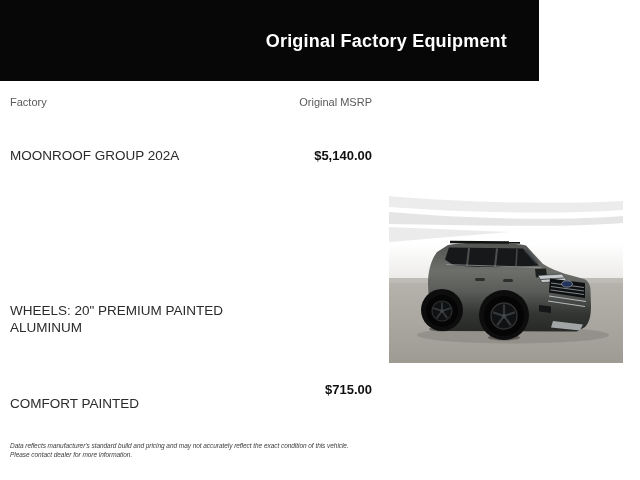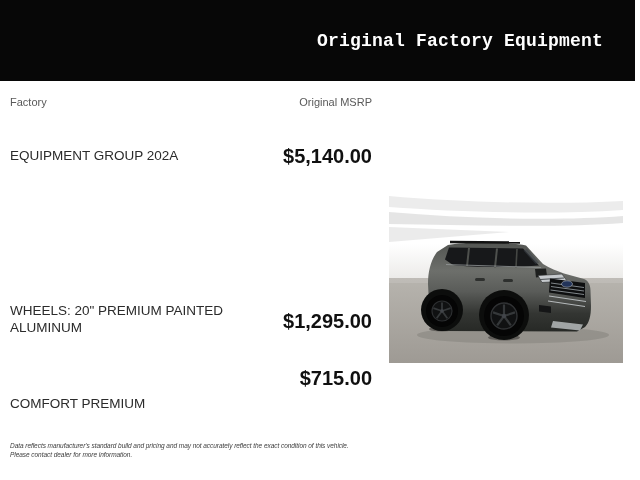--- a/index.html
+++ b/index.html
@@ -3,24 +3,24 @@
 <meta charset="utf-8">
 <style>
   html,body{margin:0;padding:0;background:#ffffff;}
   .page{
     position:relative;width:640px;height:480px;overflow:hidden;background:#ffffff;
     font-family:"Liberation Sans", sans-serif;
     -webkit-font-smoothing:antialiased;
   }
   
   .topbar{
-    position:absolute;left:0;top:0;width:635px;height:81px;
+    position:absolute;left:0;top:0;width:539px;height:81px;
     background:var(--header_bg,#070707);
     display:flex;align-items:center;justify-content:flex-end;
-    box-sizing:border-box;padding-right:32px;font-family:Liberation Mono, monospace;
+    box-sizing:border-box;padding-right:32px;
   }
   .topbar h1{
     margin:0;color:var(--header_fg,#ffffff);
     font-size:18px;font-weight:bold;letter-spacing:.2px;line-height:1;
   }
   
   .col-upgrade{
     position:absolute;left:10px;top:96px;
     font-size:11px;color:var(--column_header,#595959);line-height:13px;
   }
@@ -28,21 +28,21 @@
     position:absolute;right:268px;top:96px;text-align:right;
     font-size:11px;color:var(--column_header,#595959);line-height:13px;white-space:nowrap;
   }
   
   .row-label{
     position:absolute;left:10px;width:215px;
     font-size:13.5px;line-height:16.5px;color:var(--row_label,#2b2b2b);
   }
   .row-price{
     position:absolute;right:268px;white-space:nowrap;
-    font-size:20px;font-weight:bold;color:var(--price,#101010);line-height:20px;
+    font-size:13px;font-weight:bold;color:var(--price,#101010);line-height:20px;
   }
   
   .disclaimer{
     position:absolute;left:10px;top:441px;width:380px;
     font-size:6.5px;line-height:9px;font-style:italic;
     color:var(--footer_text,#3c3c3c);letter-spacing:-.05px;
   }
   
   .photo{
     position:absolute;left:389px;top:172px;width:234px;height:191px;margin:0;
@@ -55,29 +55,28 @@
 
 <div class="page">
 
   <header class="topbar">
     <h1>Original Factory Equipment</h1>
   </header>
 
   <div class="col-upgrade">Factory</div>
   <div class="col-msrp">Original MSRP</div>
 
-  <div class="row-label" style="top:148px">EQUIPMENT GROUP 202A</div>
+  <div class="row-label" style="top:148px">MOONROOF GROUP 202A</div>
   <div class="row-price" style="top:146px">$5,140.00</div>
 
 
   <div class="row-label" style="top:303px">WHEELS: 20" PREMIUM PAINTED ALUMINUM</div>
-  <div class="row-price" style="top:311px">$1,295.00</div>
 
-  <div class="row-label" style="top:396px">COMFORT PREMIUM</div>
-  <div class="row-price" style="top:368px">$715.00</div>
+  <div class="row-label" style="top:396px">COMFORT PAINTED</div>
+  <div class="row-price" style="top:380px">$715.00</div>
 
   <figure class="photo">
     <svg viewBox="0 0 234 191" xmlns="http://www.w3.org/2000/svg">
       <defs>
         <linearGradient id="wallFade" x1="0" y1="0" x2="0" y2="1">
           <stop offset="0" stop-color="#ffffff"></stop>
           <stop offset="1" stop-color="#ecebe9"></stop>
         </linearGradient>
         <linearGradient id="floorG" x1="0" y1="0" x2="0" y2="1">
           <stop offset="0" stop-color="#b7b4ae"></stop>

